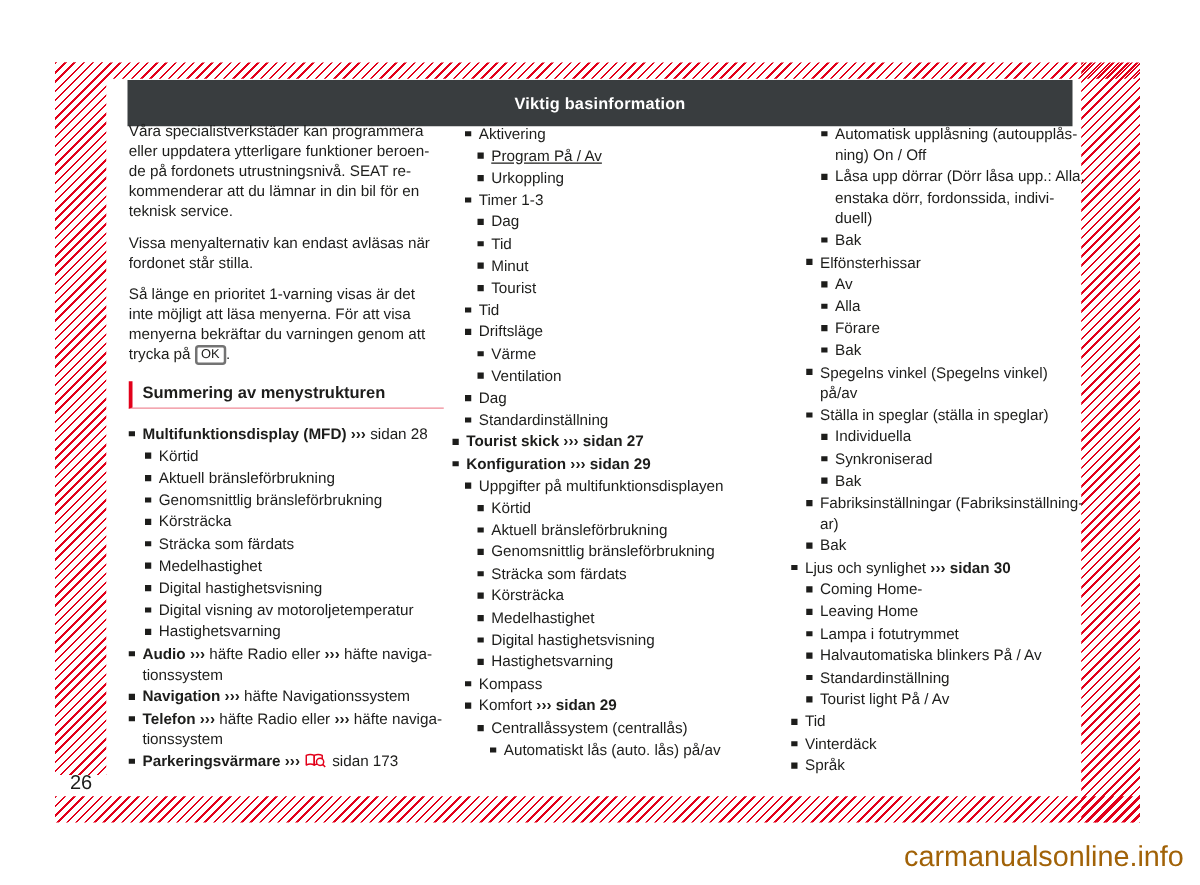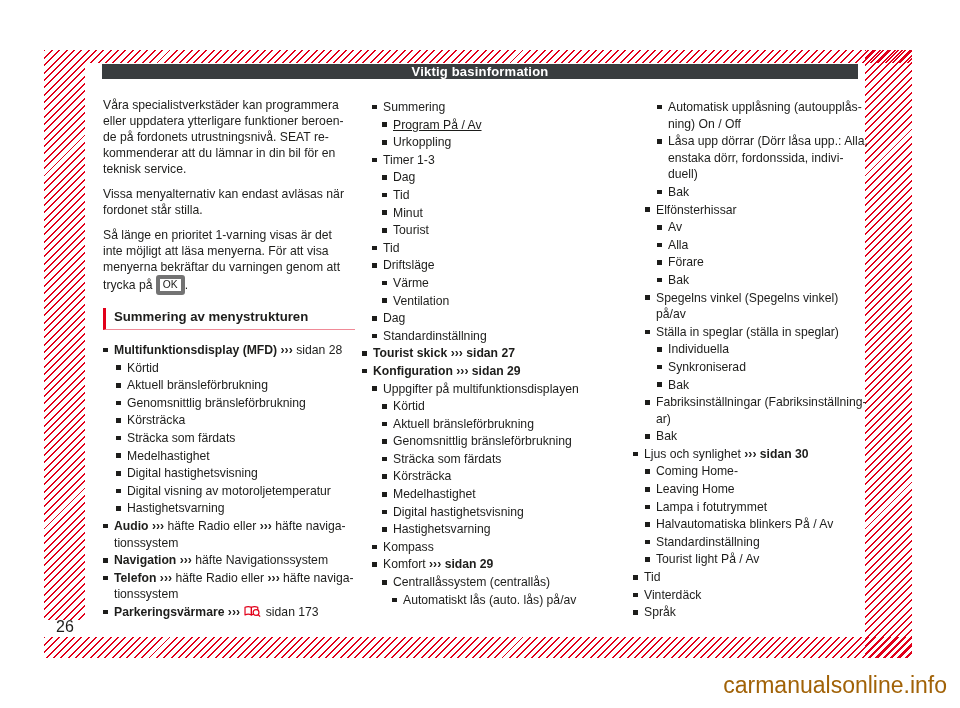--- a/index.html
+++ b/index.html
@@ -4,35 +4,35 @@
 <style>
   html,body{margin:0;padding:0;background:#ffffff;}
   #page{position:relative;width:960px;height:708px;background:#ffffff;overflow:hidden;
         font-family:"Liberation Sans","DejaVu Sans",sans-serif;color:#1d1d1b;}
   .hatch{position:absolute;
         background:repeating-linear-gradient(135deg,#e2001a 0px,#e2001a 1.4px,rgba(255,255,255,0) 1.4px,rgba(255,255,255,0) 5.2px);}
   #band-top{left:44px;top:50px;width:868px;height:13px;}
   #band-left{left:44px;top:50px;width:41px;height:570px;}
   #band-right{left:865px;top:50px;width:47px;height:608px;}
   #band-bottom{left:44px;top:637px;width:868px;height:21px;}
-  #header-bar{position:absolute;left:102px;top:64px;width:756px;height:15px;background:#393d3f;
+  #header-bar{position:absolute;left:102px;top:64px;width:756px;height:37px;background:#393d3f;
         display:flex;align-items:center;justify-content:center;}
   #header-bar span{color:#ffffff;font-weight:bold;font-size:13px;letter-spacing:.2px;}
   .col{position:absolute;font-size:12.2px;}
   #col1{left:103px;top:97px;width:252px;}
   #col2{left:362px;top:99px;width:258px;}
   #col3{left:633px;top:99px;width:242px;}
   .col p{margin:0 0 9px 0;line-height:16px;white-space:pre-line;}
   .section-heading{margin:13px 0 12px 0;border-left:3px solid #e2001a;border-bottom:1px solid #f08a97;
         padding:1px 0 5px 8px;font-weight:bold;font-size:13.2px;}
   ul.menu{list-style:none;margin:0;padding:0;}
   ul.menu li{position:relative;line-height:16.6px;margin-bottom:1px;white-space:pre-line;}
   .bq{position:absolute;top:5.9px;width:4.6px;height:4.6px;background:#1d1d1b;}
   .b{font-weight:bold;}
-  .ok-key{display:inline-block;border:4px solid #737373;border-radius:3px;padding:0 3px;
+  .ok-key{display:inline-block;border:2px solid #737373;border-radius:3px;padding:0 3px;
         font-size:10.3px;line-height:12px;vertical-align:1px;}
   .book-icon{display:inline-block;vertical-align:-2px;margin:0 1px;}
   #page-num{position:absolute;left:56px;top:618px;font-size:16px;color:#1d1d1b;text-align:right;}
   #watermark{position:absolute;right:13px;top:672px;font-size:23px;color:#a16207;letter-spacing:0px;}
 </style>
 </head>
 <body>
 
 <div id="page">
 
@@ -80,21 +80,21 @@
               <path d="M16.2 2.6 Q12.4 0.8 8.7 2.6 L8.7 11.6 Q12.4 9.8 16.2 11.6 Z"></path>
               <circle cx="14.2" cy="8.6" r="3.4" fill="#ffffff"></circle>
               <line x1="16.6" y1="11" x2="19" y2="13.6"></line>
             </g>
           </svg><span> sidan 173</span></li>
       </ul>
   </div>
 
   <div id="col2" class="col">
     <ul class="menu" id="menu-col2">
-        <li style="padding-left: 21px;"><span class="bq" style="left: 10px;"></span><span>Summering</span></li>
+        <li style="padding-left: 21px;"><span class="bq" style="left: 10px;"></span><span>Aktivering</span></li>
         <li style="padding-left: 31px; text-decoration: underline;"><span class="bq" style="left: 20px;"></span><span>Program På / Av</span></li>
         <li style="padding-left: 31px;"><span class="bq" style="left: 20px;"></span><span>Urkoppling</span></li>
         <li style="padding-left: 21px;"><span class="bq" style="left: 10px;"></span><span>Timer 1-3</span></li>
         <li style="padding-left: 31px;"><span class="bq" style="left: 20px;"></span><span>Dag</span></li>
         <li style="padding-left: 31px;"><span class="bq" style="left: 20px;"></span><span>Tid</span></li>
         <li style="padding-left: 31px;"><span class="bq" style="left: 20px;"></span><span>Minut</span></li>
         <li style="padding-left: 31px;"><span class="bq" style="left: 20px;"></span><span>Tourist</span></li>
         <li style="padding-left: 21px;"><span class="bq" style="left: 10px;"></span><span>Tid</span></li>
         <li style="padding-left: 21px;"><span class="bq" style="left: 10px;"></span><span>Driftsläge</span></li>
         <li style="padding-left: 31px;"><span class="bq" style="left: 20px;"></span><span>Värme</span></li>

